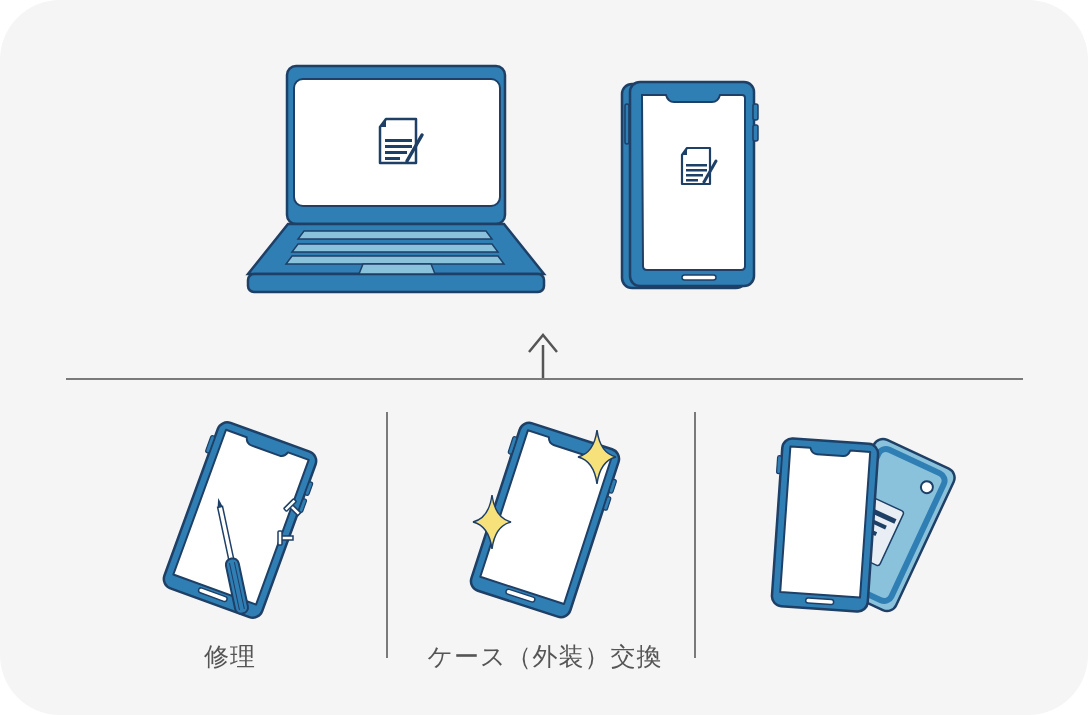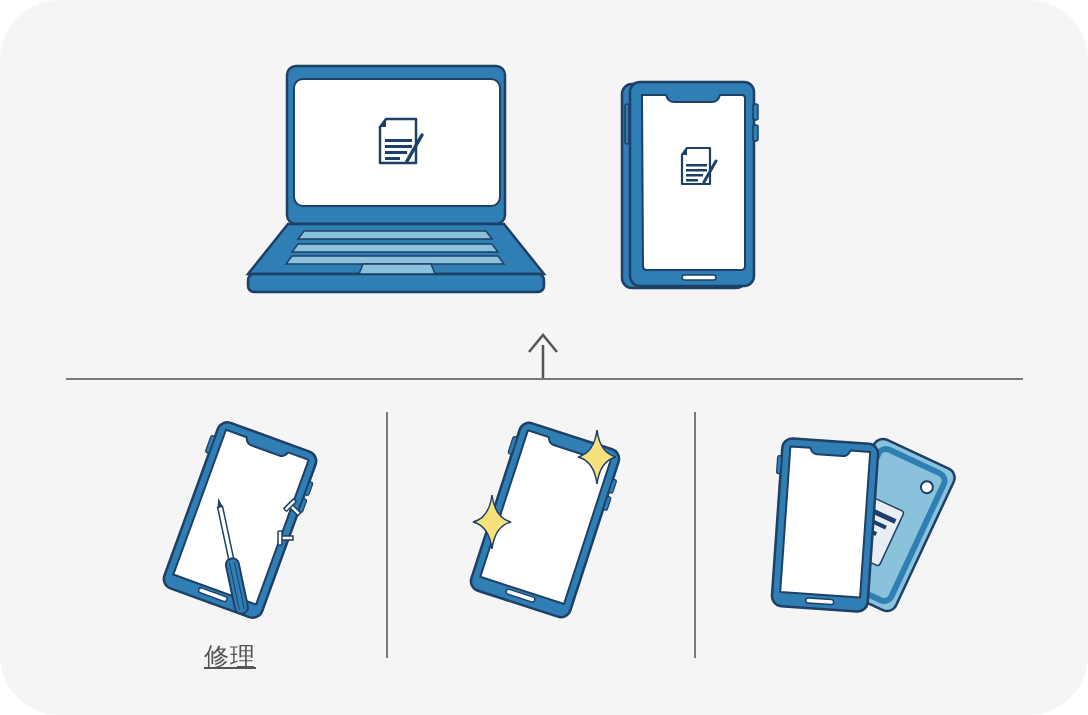--- a/index.html
+++ b/index.html
@@ -81,34 +81,35 @@
     </g>
     <g transform="translate(145,90) rotate(-45)">
       <rect x="-2" y="-6" width="4" height="12" fill="#ffffff" stroke="#1e3f66" stroke-width="1.5"></rect>
       <rect x="-7" y="-9" width="14" height="4" rx="1" fill="#ffffff" stroke="#1e3f66" stroke-width="1.5"></rect>
     </g>
     <g transform="translate(137,118) rotate(-90)">
       <rect x="-2" y="-6" width="4" height="12" fill="#ffffff" stroke="#1e3f66" stroke-width="1.5"></rect>
       <rect x="-7" y="-9" width="14" height="4" rx="1" fill="#ffffff" stroke="#1e3f66" stroke-width="1.5"></rect>
     </g>
   </svg>
-  <div class="label" style="left:150px;width:160px;text-decoration:underline;">修理</div>
+  <div class="label" style="left:150px;width:160px;">修理</div>
 
   <svg style="left:460px;top:420px;" width="180" height="210" viewBox="0 0 180 210">
     <g transform="translate(85,100) rotate(18)">
       <rect x="-52" y="-88" width="104" height="176" rx="10" fill="#2f7fb5" stroke="#1e3f66" stroke-width="2.5"></rect>
       <path d="M-44,-80 H-22 Q-20,-74 -15,-74 H15 Q20,-74 22,-80 H44 V74 H-44 Z" fill="#ffffff" stroke="#1e3f66" stroke-width="2" stroke-linejoin="round"></path>
       <rect x="-15" y="77" width="30" height="5" rx="2.5" fill="#ffffff" stroke="#1e3f66" stroke-width="1.5"></rect>
       <rect x="52" y="-60" width="4" height="14" rx="2" fill="#2f7fb5" stroke="#1e3f66" stroke-width="1.2"></rect>
       <rect x="52" y="-42" width="4" height="14" rx="2" fill="#2f7fb5" stroke="#1e3f66" stroke-width="1.2"></rect>
       <rect x="-56" y="-70" width="4" height="18" rx="2" fill="#2f7fb5" stroke="#1e3f66" stroke-width="1.2"></rect>
     </g>
     <path d="M137,10 Q140,33 156,37 Q140,41 137,64 Q134,41 118,37 Q134,33 137,10 Z" fill="#f7e17a" stroke="#1e3f66" stroke-width="1.5"></path>
     <path d="M32,75 Q35,98 51,102 Q35,106 32,129 Q29,106 13,102 Q29,98 32,75 Z" fill="#f7e17a" stroke="#1e3f66" stroke-width="1.5"></path>
   </svg>
+  <div class="label" style="left:410px;width:270px;">ケース（外装）交換</div>
 
   <svg style="left:765px;top:430px;" width="190" height="190" viewBox="0 0 190 190">
     <g transform="translate(120,95) rotate(25)">
       <rect x="-44" y="-78" width="88" height="156" rx="10" fill="#8ac2dc" stroke="#1e3f66" stroke-width="2.5"></rect>
       <rect x="-36" y="-70" width="72" height="140" rx="8" fill="none" stroke="#2f7fb5" stroke-width="6"></rect>
       <circle cx="22" cy="-52" r="6" fill="#ffffff" stroke="#1e3f66" stroke-width="2"></circle>
       <rect x="-28" y="-20" width="40" height="60" rx="3" fill="#e8eef3" stroke="#1e3f66" stroke-width="1.5"></rect>
       <rect x="-22" y="-10" width="30" height="5" fill="#1e3f66"></rect>
       <rect x="-22" y="0" width="24" height="4" fill="#1e3f66"></rect>
       <rect x="-22" y="10" width="18" height="4" fill="#1e3f66"></rect>

